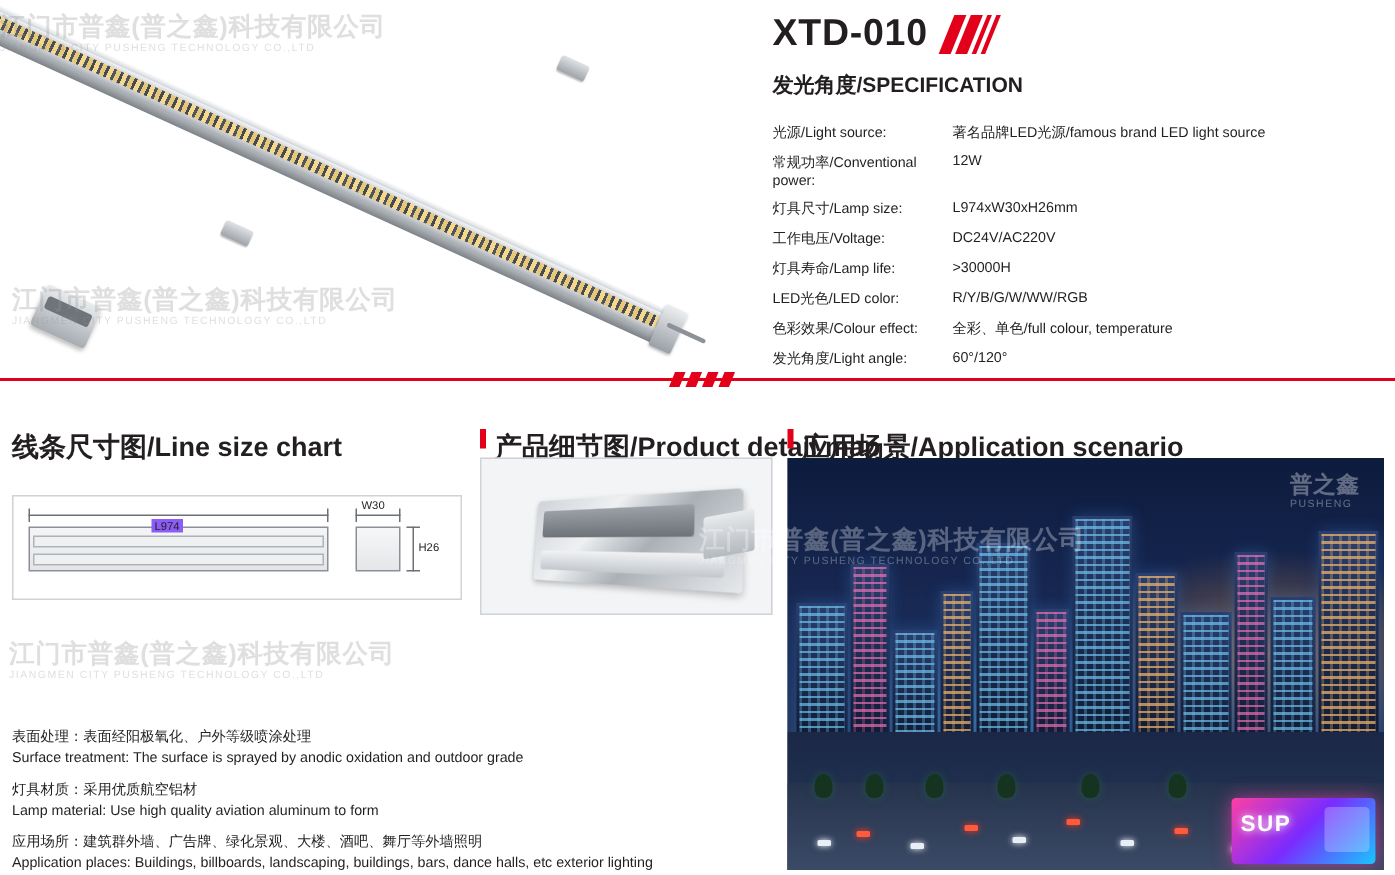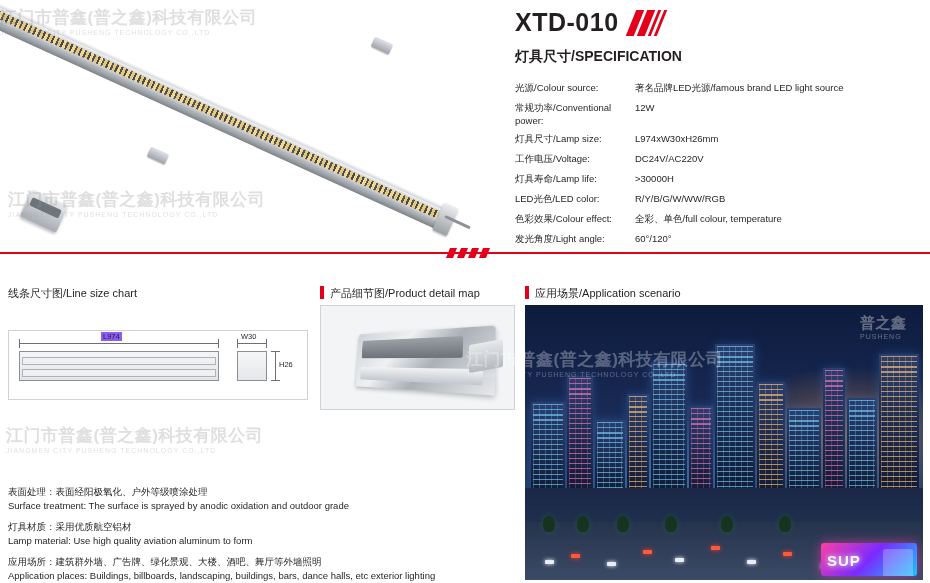--- a/index.html
+++ b/index.html
@@ -113,21 +113,21 @@
   .spec-table .row { display:flex; align-items:flex-start; padding:3.5px 0 3.5px 0; }
   .spec-table .k { width:120px; flex:0 0 120px; }
   .spec-table .v { flex:1; }
 
   
   .divider { position:absolute; left:0; top:248px; width:930px; height:10px; }
   .divider .line { position:absolute; left:0; top:4px; width:930px; height:2px; background:#e2001a; }
   .divider .sl { position:absolute; top:0px; width:7px; height:10px; background:#e2001a; transform:skewX(-22deg); }
 
   
-  .sec-head { position:absolute; font-size:11px; font-weight:normal; }
+  .sec-head { position:absolute; font-size:18px; font-weight:bold; }
   .sec-bar { position:absolute; width:4px; height:13px; background:#e2001a; }
 
   
   .lsc {
     position:absolute; left:8px; top:330px; width:300px; height:70px;
     border:1px solid #cfd2d6; background:#fff;
   }
   .lsc .prof {
     position:absolute; left:10px; top:20px; width:200px; height:30px;
     border:1px solid #8b9096; background:linear-gradient(to bottom,#f4f5f7,#e3e5e8);
@@ -210,21 +210,21 @@
   .road {
     position:absolute; left:0; bottom:0; width:100%; height:58px;
     background: linear-gradient(to bottom,#26334d,#3b4a66);
   }
   .cars { position:absolute; left:0; bottom:6px; width:100%; height:44px; }
   .car { position:absolute; width:9px; height:4px; border-radius:1px; background:#e8eef7; box-shadow:0 0 4px #fff; }
   .car.r { background:#ff5a3c; box-shadow:0 0 5px #ff3b1f; }
   .tree { position:absolute; bottom:48px; width:12px; height:16px; border-radius:50% 50% 40% 40%;
     background:#16331f; box-shadow:0 0 6px rgba(30,120,60,.5); }
   .sign {
-    position:absolute; right:6px; bottom:4px; width:96px; height:33px;
+    position:absolute; right:6px; bottom:4px; width:96px; height:44px;
     background: linear-gradient(135deg,#ff3fa4,#7a2bff 50%,#18c6ff);
     border-radius:3px; box-shadow:0 0 12px rgba(255,60,170,.6);
     overflow:hidden;
   }
   .sign .txt { position:absolute; left:6px; top:9px; color:#fff; font-weight:bold; font-size:15px;
     text-shadow:0 0 6px #fff; letter-spacing:1px; }
   .sign .blk { position:absolute; right:4px; top:6px; width:30px; height:30px; background:rgba(255,255,255,.25); border-radius:3px;}
 
   
   .notes { position:absolute; left:8px; top:485px; width:500px; font-size:9.5px; line-height:14px; }
@@ -253,25 +253,25 @@
 <div class="top-right">
   <div class="model-row">
     <div class="model-name">XTD-010</div>
     <div class="red-slashes">
       <i></i>
         <i></i>
         <i class="thin"></i>
         <i class="thin"></i>
     </div>
   </div>
-  <div class="spec-title">灯具尺寸/SPECIFICATION</div>
+  <div class="spec-title">发光角度/SPECIFICATION</div>
 
   <div class="spec-table">
     <div class="row">
-      <div class="k">光源/Colour source:</div>
+      <div class="k">光源/Light source:</div>
       <div class="v">著名品牌LED光源/famous brand LED light source</div>
     </div>
     <div class="row">
       <div class="k">常规功率/Conventional power:</div>
       <div class="v">12W</div>
     </div>
     <div class="row">
       <div class="k">灯具尺寸/Lamp size:</div>
       <div class="v">L974xW30xH26mm</div>
     </div>
@@ -317,21 +317,21 @@
 <div class="lsc">
   <div class="prof">
     <div class="inner1"></div>
     <div class="inner2"></div>
   </div>
   <div class="sq"></div>
 
   <div class="dimline" style="left:10px; top:12px; width:200px; height:1px;"></div>
   <div class="dimline" style="left:10px; top:8px; width:1px; height:9px;"></div>
   <div class="dimline" style="left:209px; top:8px; width:1px; height:9px;"></div>
-  <div class="dim" style="left:92px; top:1px; background:#8b5cf6; padding:0 2px;">L974</div>
+  <div class="dim" style="left:92px; top:15px; background:#8b5cf6; padding:0 2px;">L974</div>
 
   <div class="dimline" style="left:228px; top:12px; width:30px; height:1px;"></div>
   <div class="dimline" style="left:228px; top:8px; width:1px; height:9px;"></div>
   <div class="dimline" style="left:257px; top:8px; width:1px; height:9px;"></div>
   <div class="dim" style="left:231px; top:1px; background:#fff; padding:0 1px;">W30</div>
 
   <div class="dimline" style="left:266px; top:20px; width:1px; height:30px;"></div>
   <div class="dimline" style="left:262px; top:20px; width:9px; height:1px;"></div>
   <div class="dimline" style="left:262px; top:49px; width:9px; height:1px;"></div>
   <div class="dim" style="left:270px; top:29px;">H26</div>

